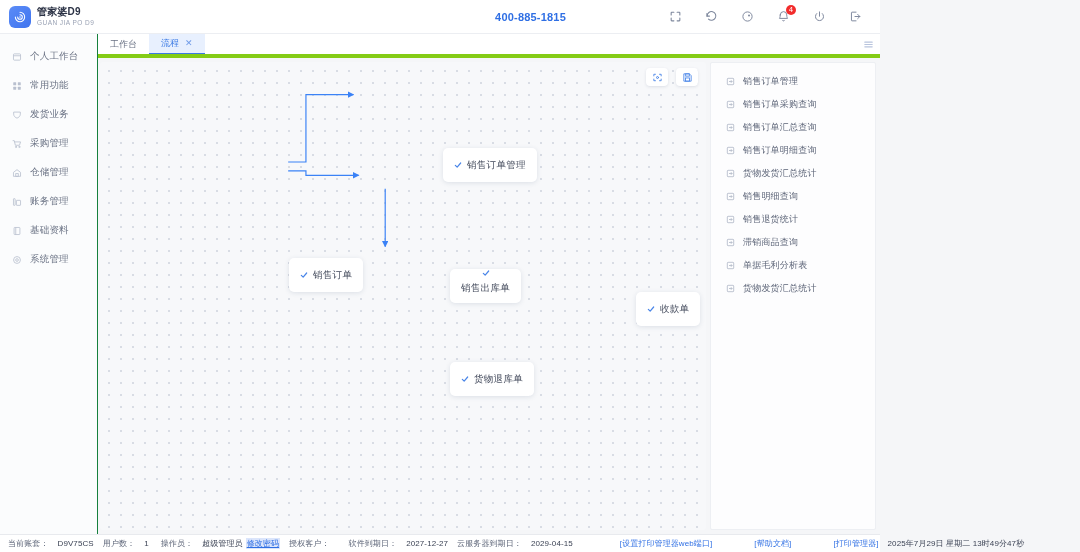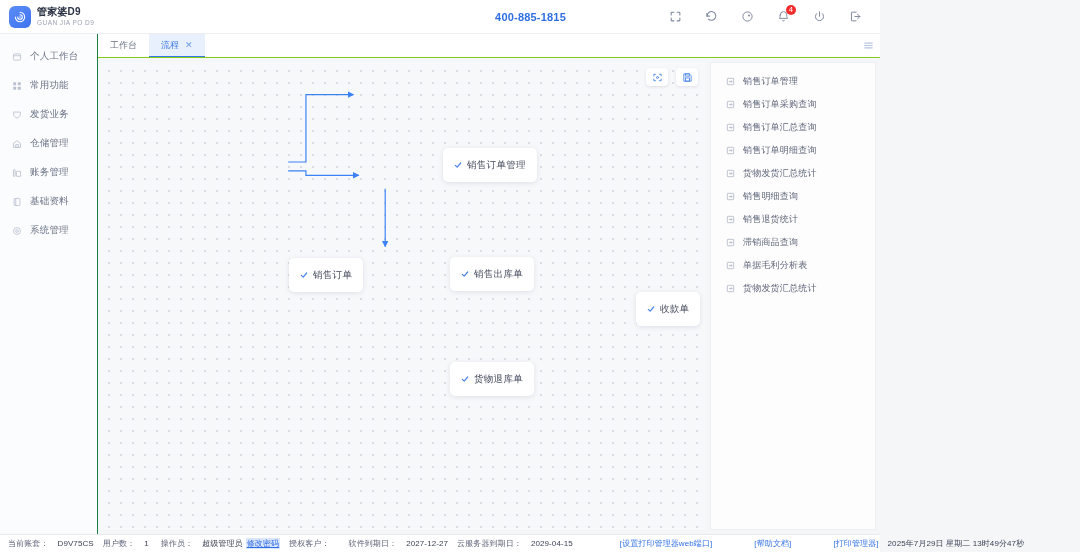--- a/index.html
+++ b/index.html
@@ -111,21 +111,21 @@
     white-space: nowrap;
   }
 
   
   .main { flex: 1 1 auto; display: flex; flex-direction: column; min-width: 0; }
 
   .tabbar {
     height: 24px;
     flex: 0 0 24px;
     background: #ffffff;
-    border-bottom: 1px solid #84cc16;
+    border-bottom: 4px solid #84cc16;
     display: flex; align-items: stretch;
     position: relative;
   }
   .tab {
     display: flex; align-items: center;
     padding: 0 12px;
     font-size: 9px;
     color: #6a7284;
     cursor: pointer;
     gap: 6px;
@@ -360,20 +360,30 @@
         </span>
         <span class="side-label">常用功能</span>
       </div>
       <div class="side-item">
         <span class="side-ico">
           <svg width="10" height="10" viewBox="0 0 24 24" fill="none" stroke="currentColor" stroke-width="2">
               <path d="M4 5h16v5c0 5-4.5 8.5-8 9.5C8.5 18.5 4 15 4 10V5z"></path>
             </svg>
         </span>
         <span class="side-label">发货业务</span>
+      </div>
+      <div class="side-item">
+        <span class="side-ico">
+          <svg width="10" height="10" viewBox="0 0 24 24" fill="none" stroke="currentColor" stroke-width="2" stroke-linecap="round">
+              <path d="M2.5 4h3l2.5 11h10l2.5-8H6.5"></path>
+              <circle cx="9.5" cy="19" r="1.4"></circle>
+              <circle cx="17.5" cy="19" r="1.4"></circle>
+            </svg>
+        </span>
+        <span class="side-label">采购管理</span>
       </div>
       <div class="side-item">
         <span class="side-ico">
           <svg width="10" height="10" viewBox="0 0 24 24" fill="none" stroke="currentColor" stroke-width="2">
               <path d="M3.5 10.5 12 4l8.5 6.5V20h-17z"></path>
               <rect x="9" y="13.5" width="6" height="6.5"></rect>
             </svg>
         </span>
         <span class="side-label">仓储管理</span>
       </div>
@@ -475,21 +485,21 @@
 
             <div class="node" style="left:343px; top:86px;">
               <span class="node-check">
                 <svg width="8" height="8" viewBox="0 0 24 24" fill="none" stroke="#4a86e8" stroke-width="3.6" stroke-linecap="round" stroke-linejoin="round">
                     <path d="M4 13l5.5 5.5L20 6"></path>
                   </svg>
               </span>
               <span class="node-label">销售订单管理</span>
             </div>
 
-            <div class="node" style="left:350px; top:195px;">
+            <div class="node" style="left:350px; top:207px;flex-direction:column;">
               <span class="node-check">
                 <svg width="8" height="8" viewBox="0 0 24 24" fill="none" stroke="#4a86e8" stroke-width="3.6" stroke-linecap="round" stroke-linejoin="round">
                     <path d="M4 13l5.5 5.5L20 6"></path>
                   </svg>
               </span>
               <span class="node-label">销售出库单</span>
             </div>
 
             <div class="node" style="left:350px; top:300px;">
               <span class="node-check">

